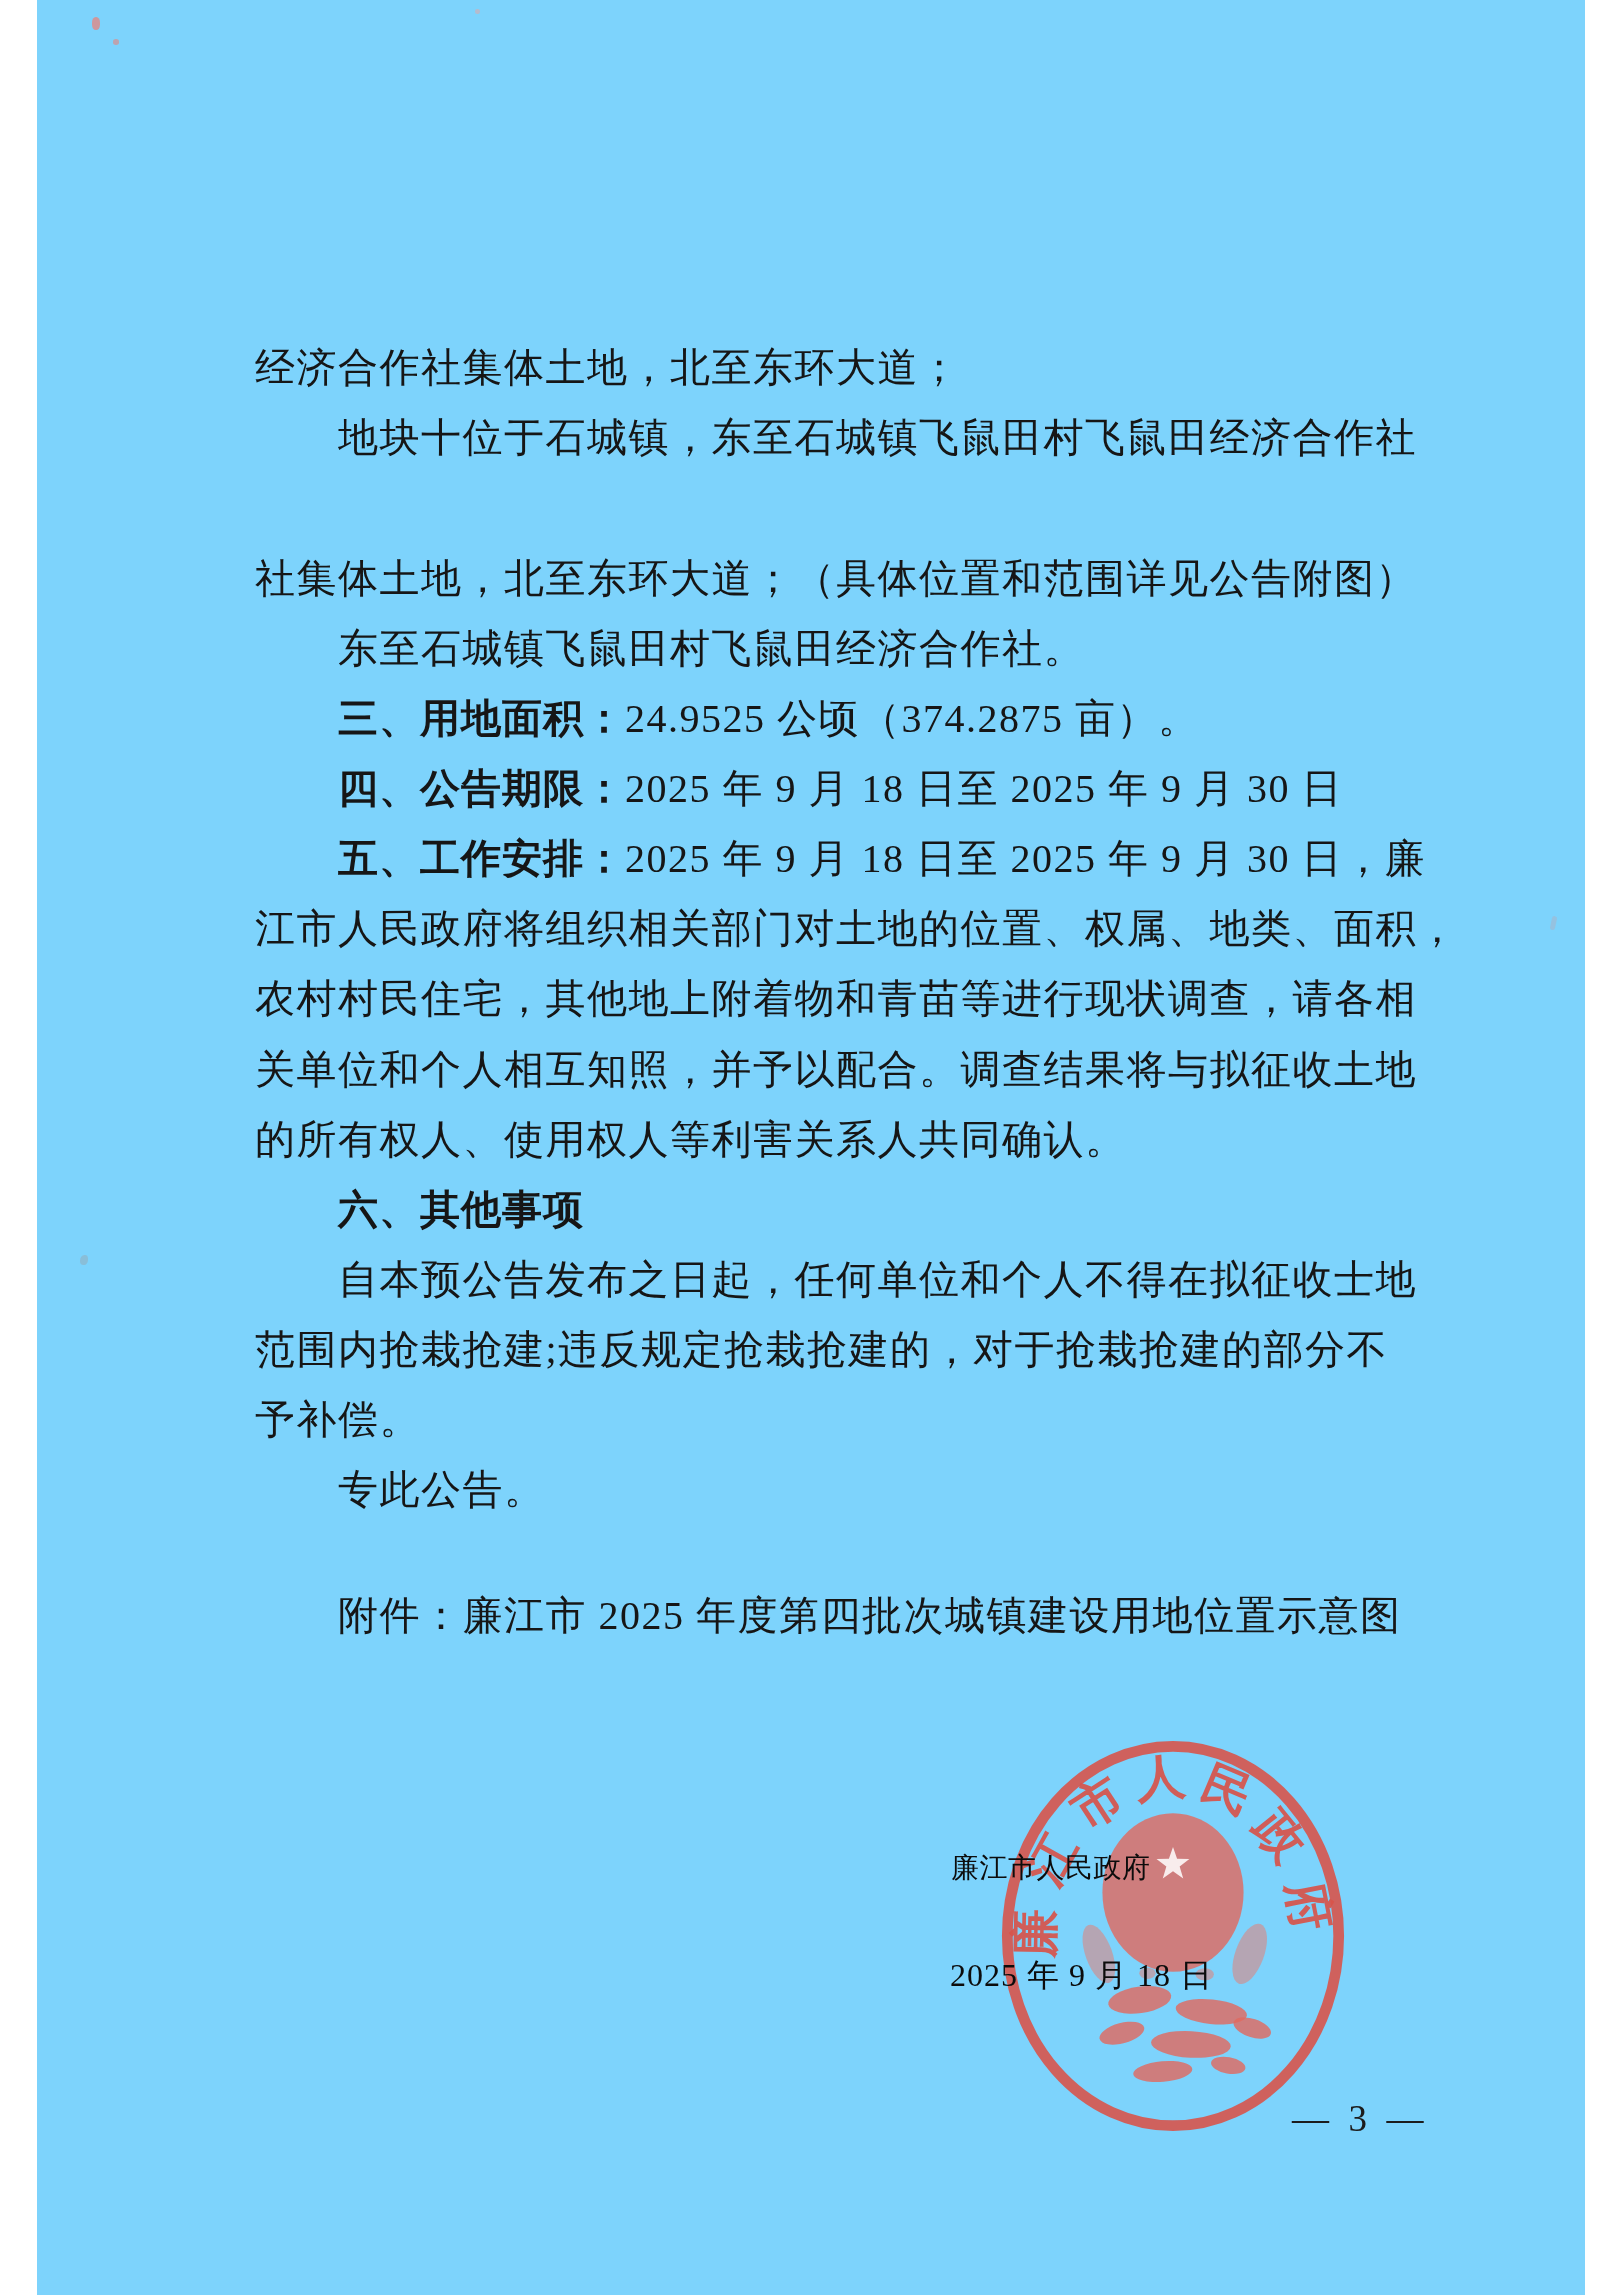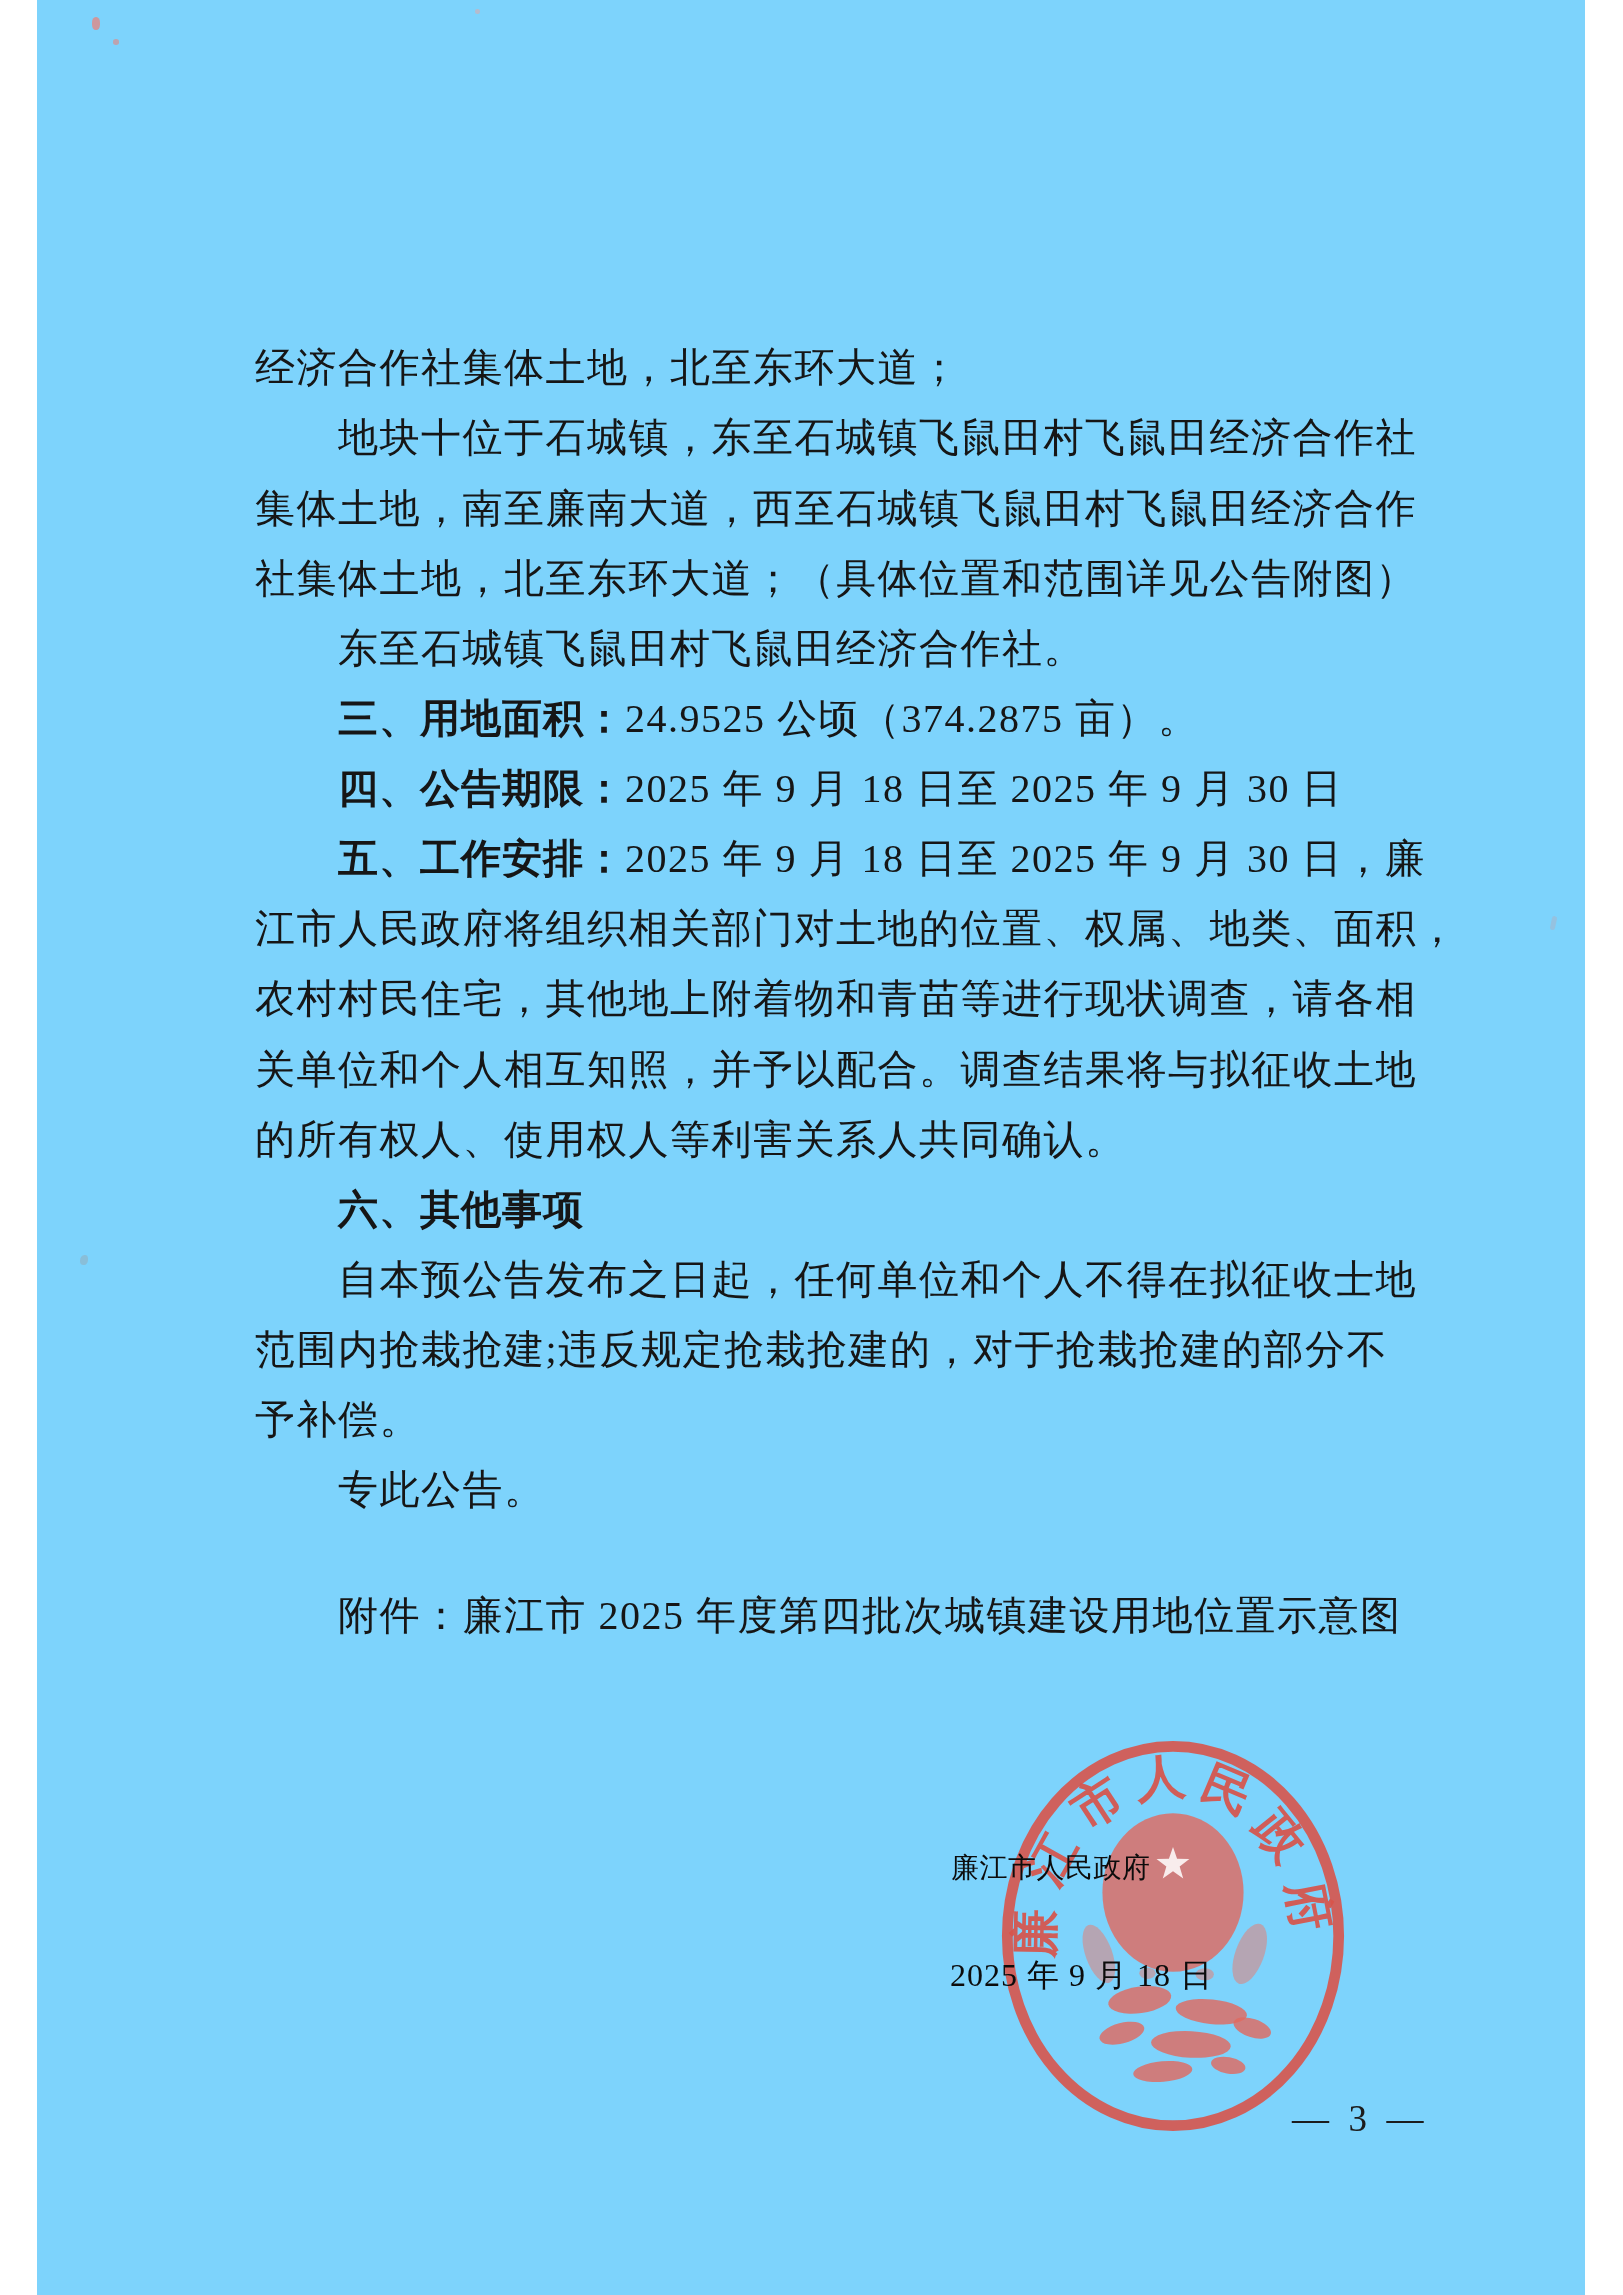--- a/index.html
+++ b/index.html
@@ -77,21 +77,20 @@
 <div class="page">
 
   <div class="artifact" style="left:55px;top:17.4px;width:8.2px;height:12.3px;background:#e8837c;opacity:.75;border-radius:45%;"></div>
   <div class="artifact" style="left:76px;top:39px;width:5.6px;height:5.6px;background:#e8837c;opacity:.6;border-radius:50%;"></div>
   <div class="artifact" style="left:438px;top:9.2px;width:4.6px;height:4.6px;background:#eda49e;opacity:.5;border-radius:50%;"></div>
   <div class="artifact" style="left:43px;top:1255px;width:7.7px;height:10.2px;background:#9aa3ad;opacity:.45;border-radius:60% 40% 55% 45%;"></div>
   <div class="artifact" style="left:1514px;top:916px;width:4.6px;height:14.3px;background:#aab4c8;opacity:.55;border-radius:2.6px;transform:rotate(12deg);"></div>
 
   <div class="line" style="top:339px"><span class="lbl"></span><span>经济合作社集体土地，北至东环大道；</span></div>
   <div class="line indent1" style="top:409px"><span class="lbl"></span><span>地块十位于石城镇，东至石城镇飞鼠田村飞鼠田经济合作社</span></div>
-  <div class="line" style="top:480px"><span class="lbl"></span><span>集体土地，南至廉南大道，西至石城镇飞鼠田村飞鼠田经济合作</span></div>
   <div class="line" style="top:550px"><span class="lbl"></span><span>社集体土地，北至东环大道；（具体位置和范围详见公告附图）</span></div>
   <div class="line indent1" style="top:620px"><span class="lbl"></span><span>东至石城镇飞鼠田村飞鼠田经济合作社。</span></div>
   <div class="line indent1" style="top:690px"><span class="lbl">三、用地面积：</span><span>24.9525 公顷（374.2875 亩）。</span></div>
   <div class="line indent1" style="top:760px"><span class="lbl">四、公告期限：</span><span>2025 年 9 月 18 日至 2025 年 9 月 30 日</span></div>
   <div class="line indent1" style="top:830px"><span class="lbl">五、工作安排：</span><span>2025 年 9 月 18 日至 2025 年 9 月 30 日，廉</span></div>
   <div class="line" style="top:900px"><span class="lbl"></span><span>江市人民政府将组织相关部门对土地的位置、权属、地类、面积，</span></div>
   <div class="line" style="top:970px"><span class="lbl"></span><span>农村村民住宅，其他地上附着物和青苗等进行现状调查，请各相</span></div>
   <div class="line" style="top:1111px"><span class="lbl"></span><span>的所有权人、使用权人等利害关系人共同确认。</span></div>
   <div class="line" style="top:1041px"><span class="lbl"></span><span>关单位和个人相互知照，并予以配合。调查结果将与拟征收土地</span></div>
   <div class="line indent1" style="top:1181px"><span class="lbl">六、其他事项</span><span></span></div>

